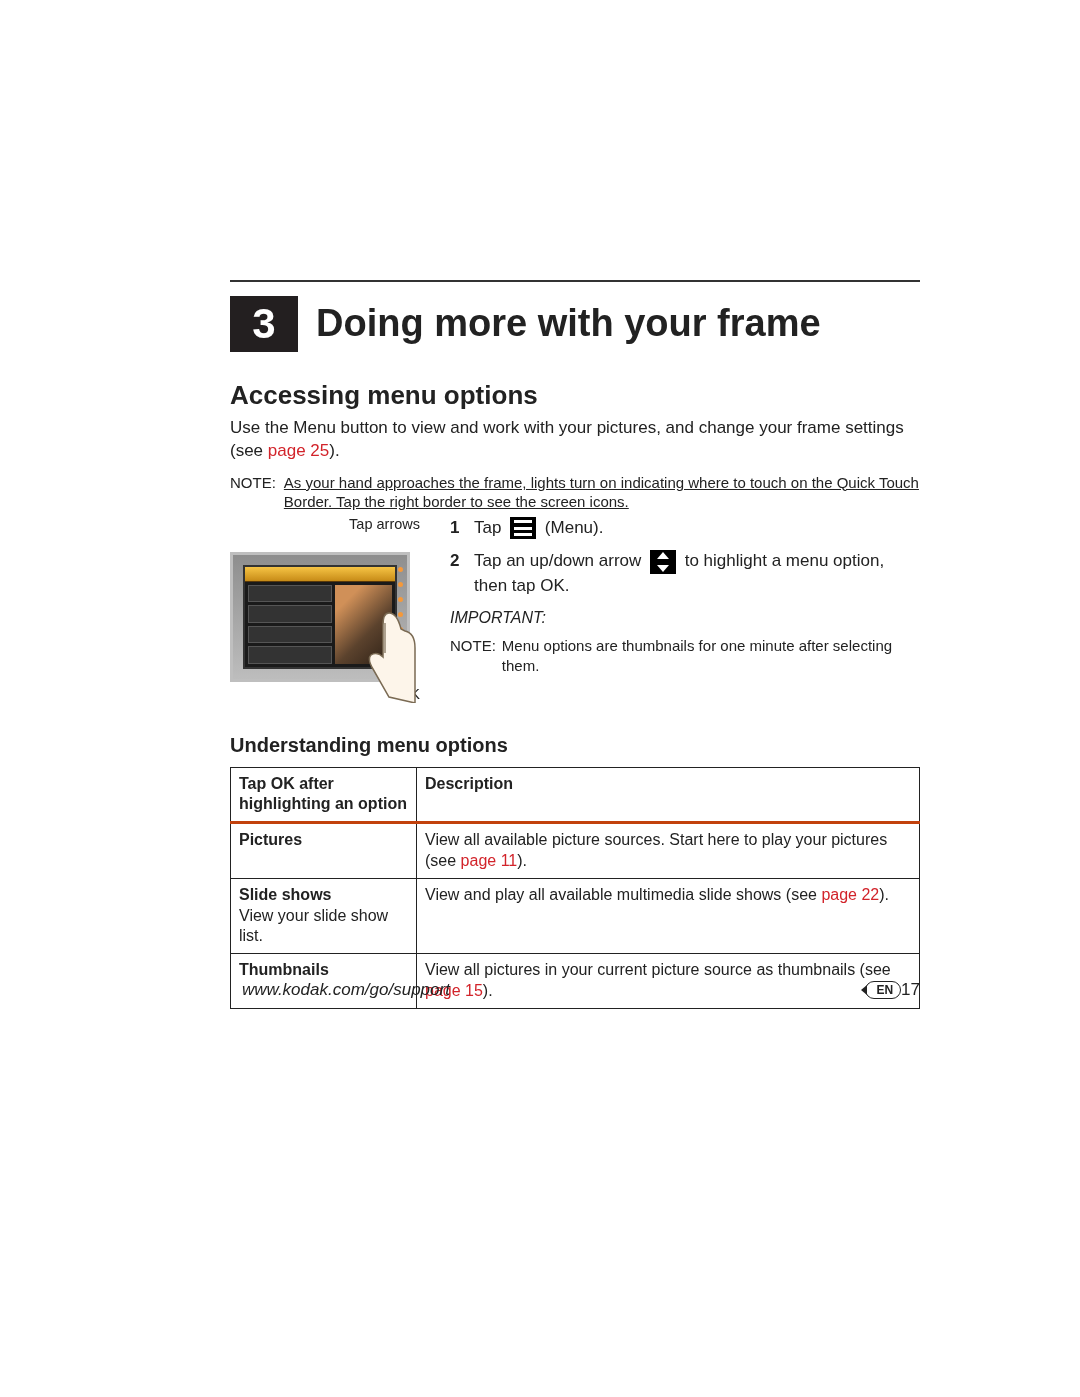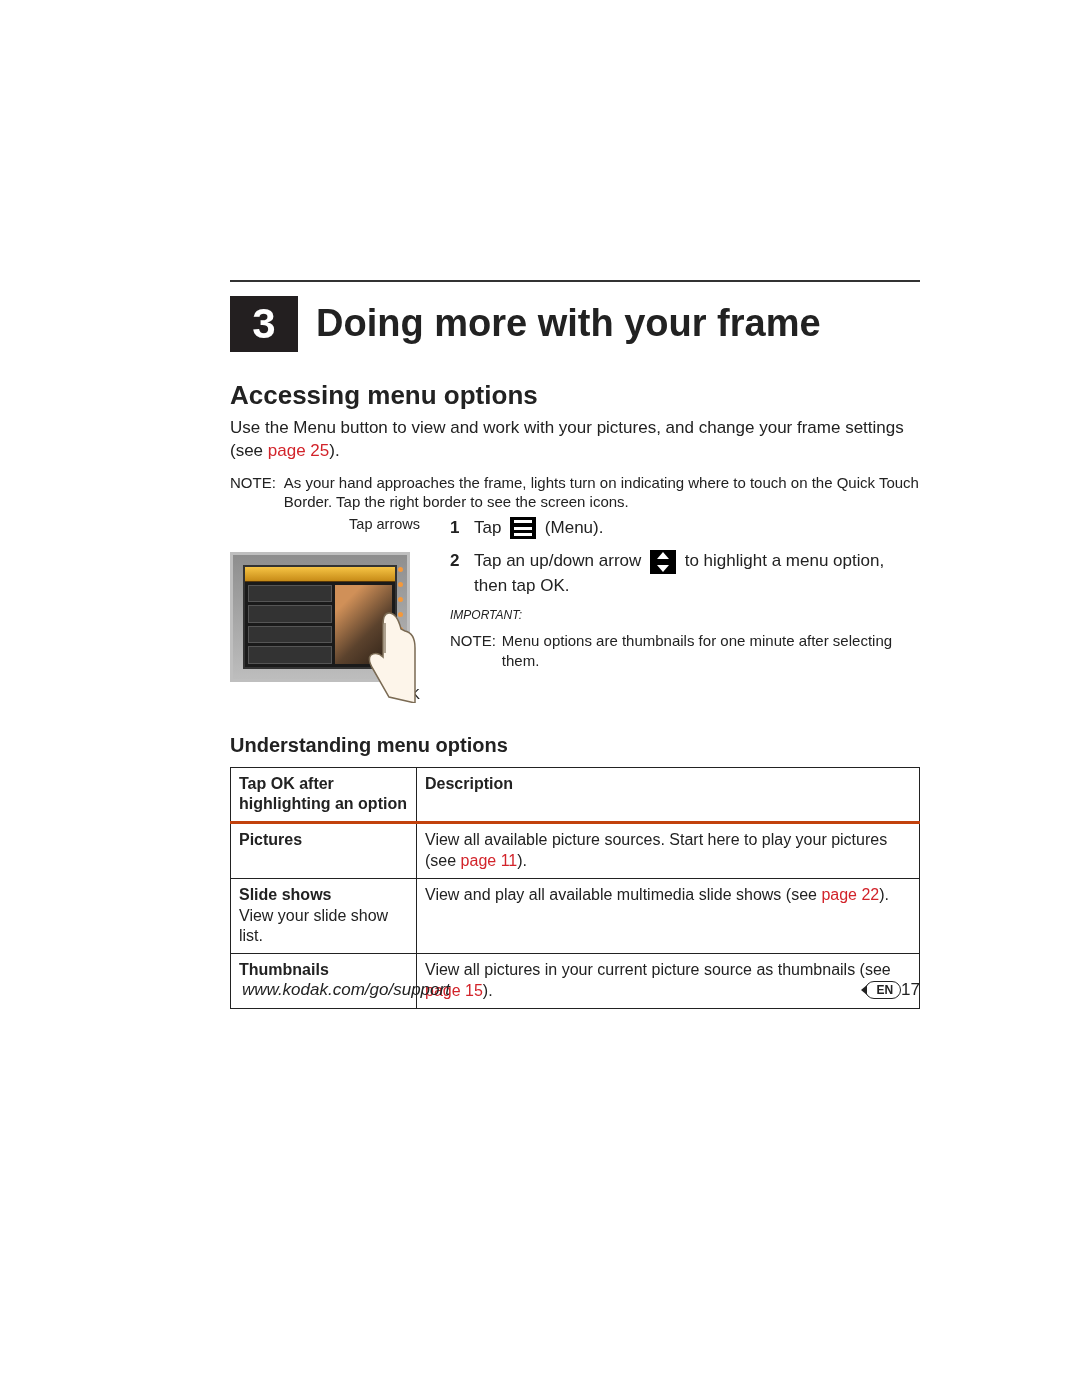--- a/index.html
+++ b/index.html
@@ -67,21 +67,21 @@
   }
 
   .note-row {
     display: flex;
     gap: 8px;
     font-size: 15px;
     line-height: 1.3;
     margin: 10px 0 4px 0;
   }
   .note-row .note-label { white-space: nowrap; }
-  .note-row .note-body { flex: 1; }
+  .note-row .note-body { flex: 1; text-decoration: underline; }
 
   
   .fig-steps {
     display: flex;
     gap: 20px;
     margin-top: 4px;
   }
   .fig-wrap {
     width: 200px;
     flex: 0 0 200px;
@@ -223,21 +223,21 @@
   .icon-arrow::before {
     top: 2px;
     border-bottom: 7px solid #fff;
   }
   .icon-arrow::after {
     bottom: 2px;
     border-top: 7px solid #fff;
   }
 
   .important-row {
-    font-size: 12px;
+    font-size: 16px;
     line-height: 1.3;
     margin: 2px 0 8px 0;
     display: flex;
     gap: 6px;
   }
   .important-row .lbl { font-style: italic; }
   .important-row .txt { font-style: italic; flex: 1; }
 
   .note-row-small {
     display: flex;

